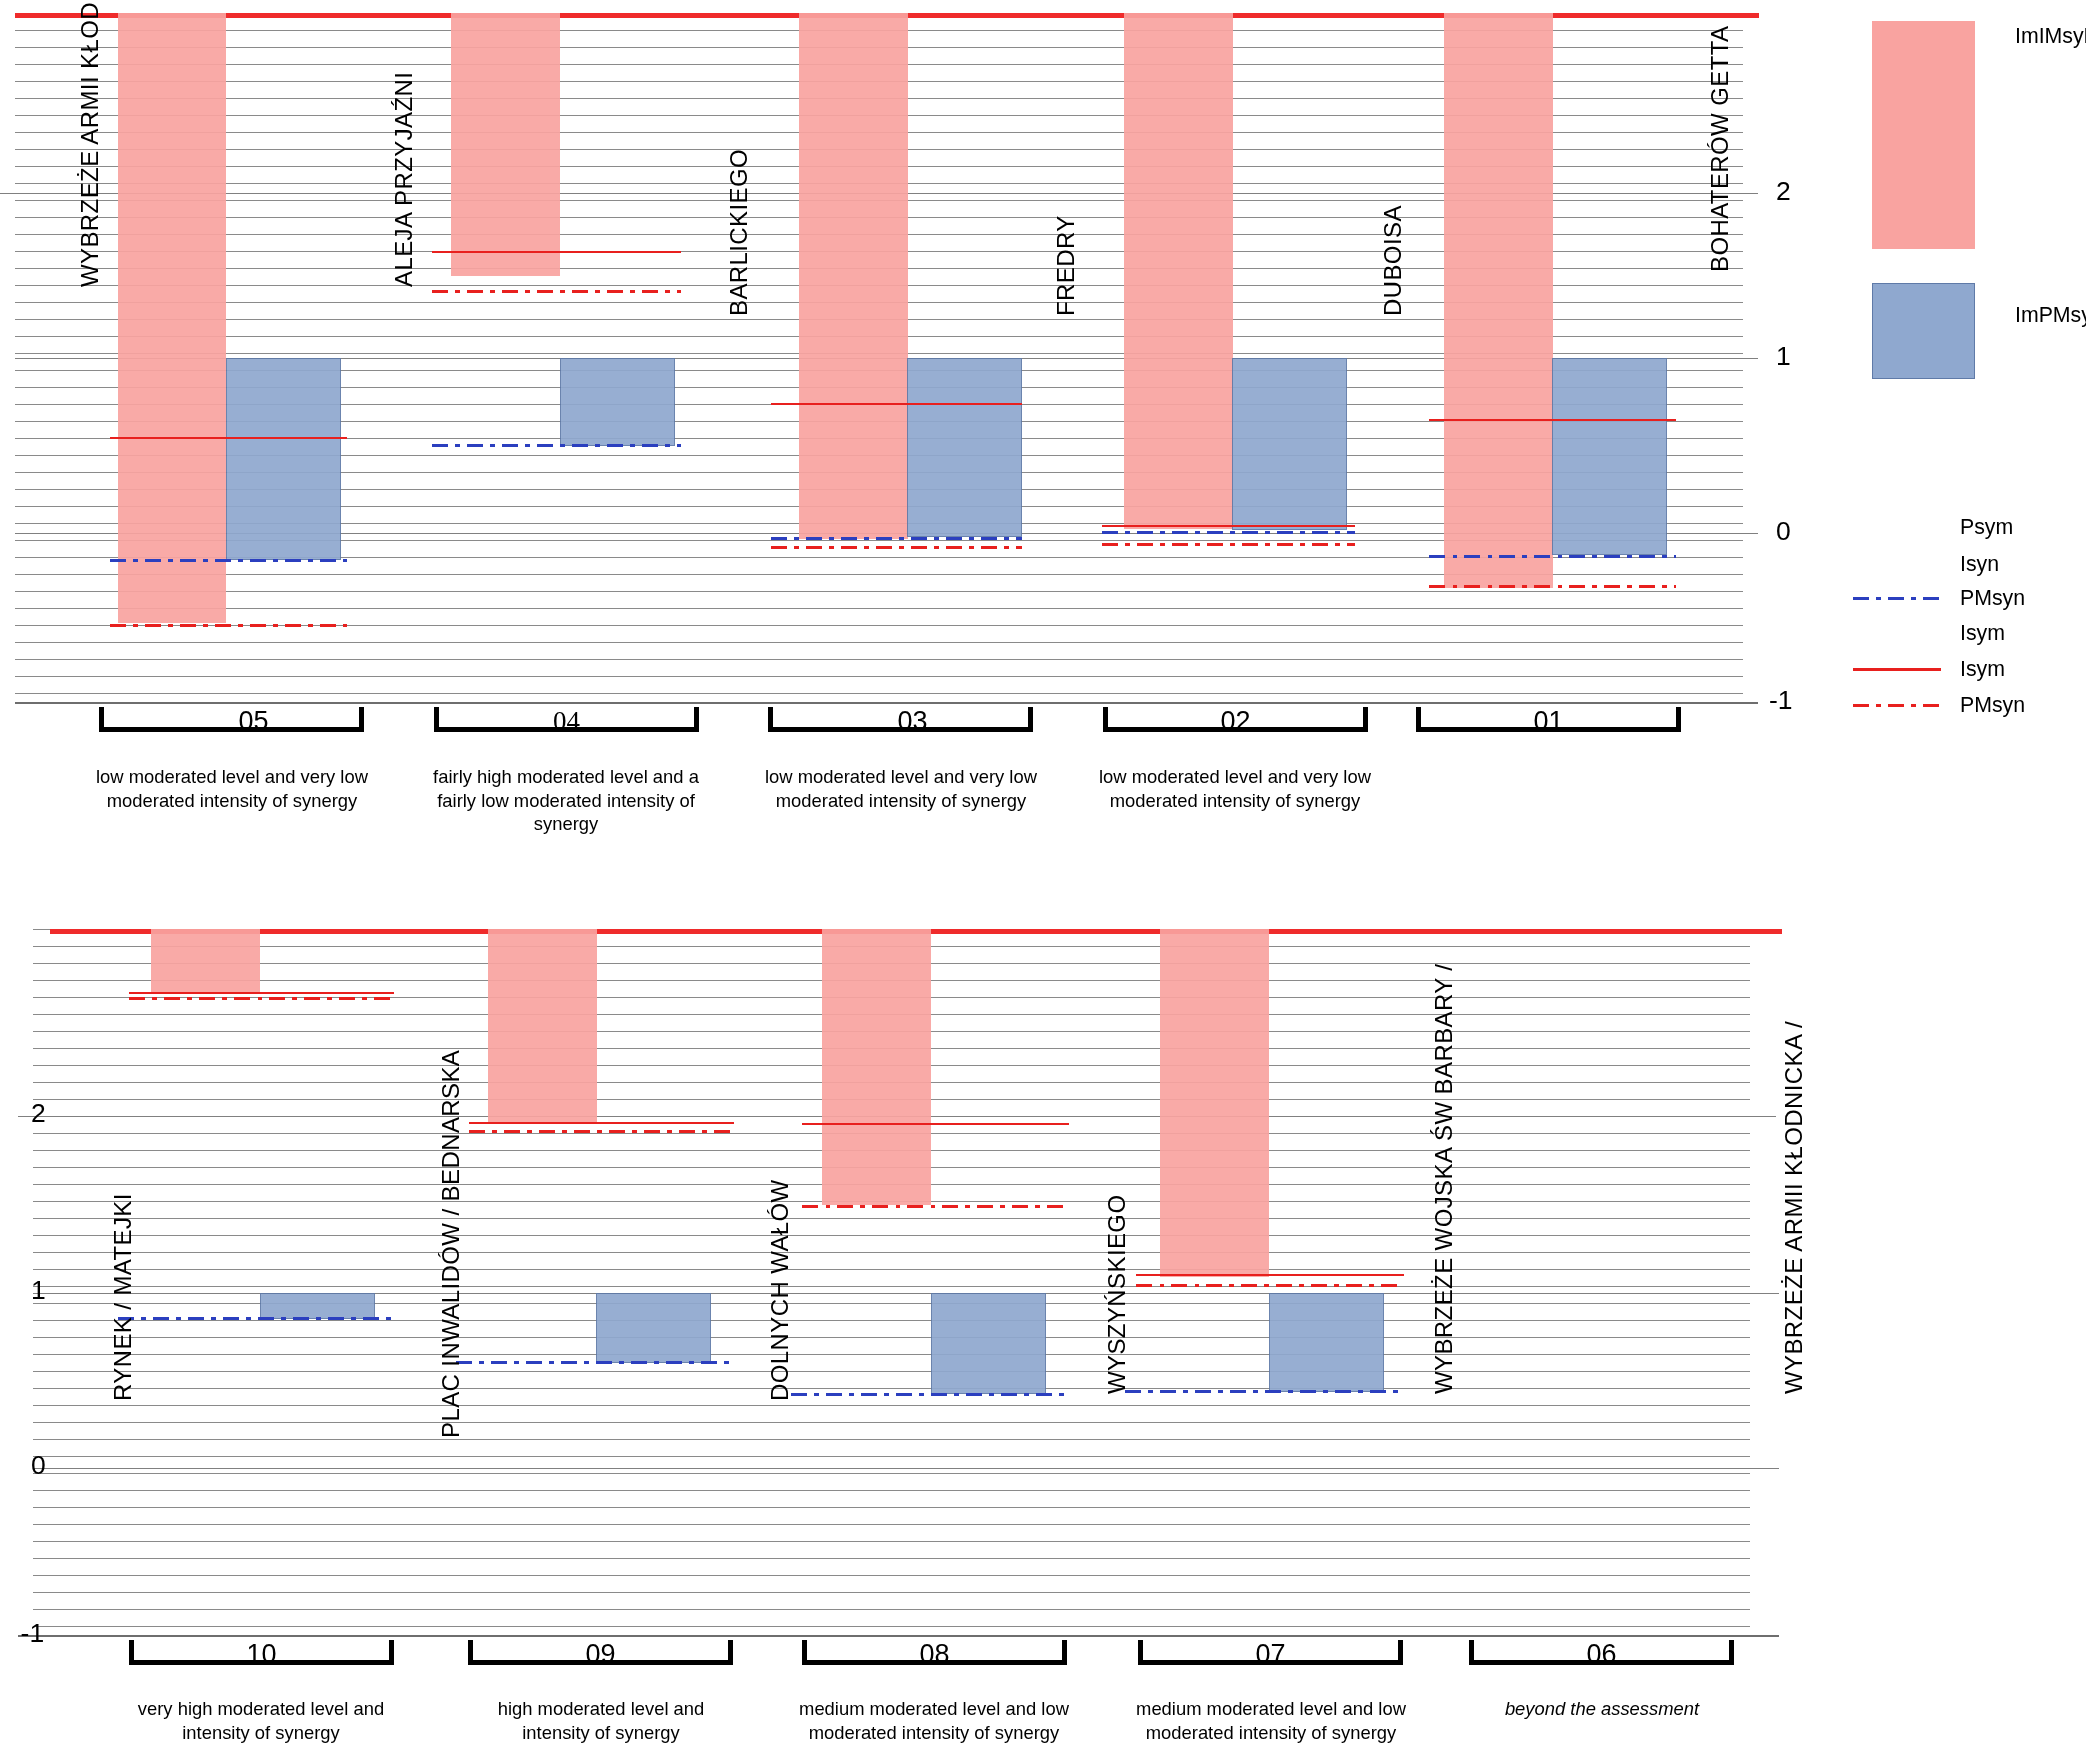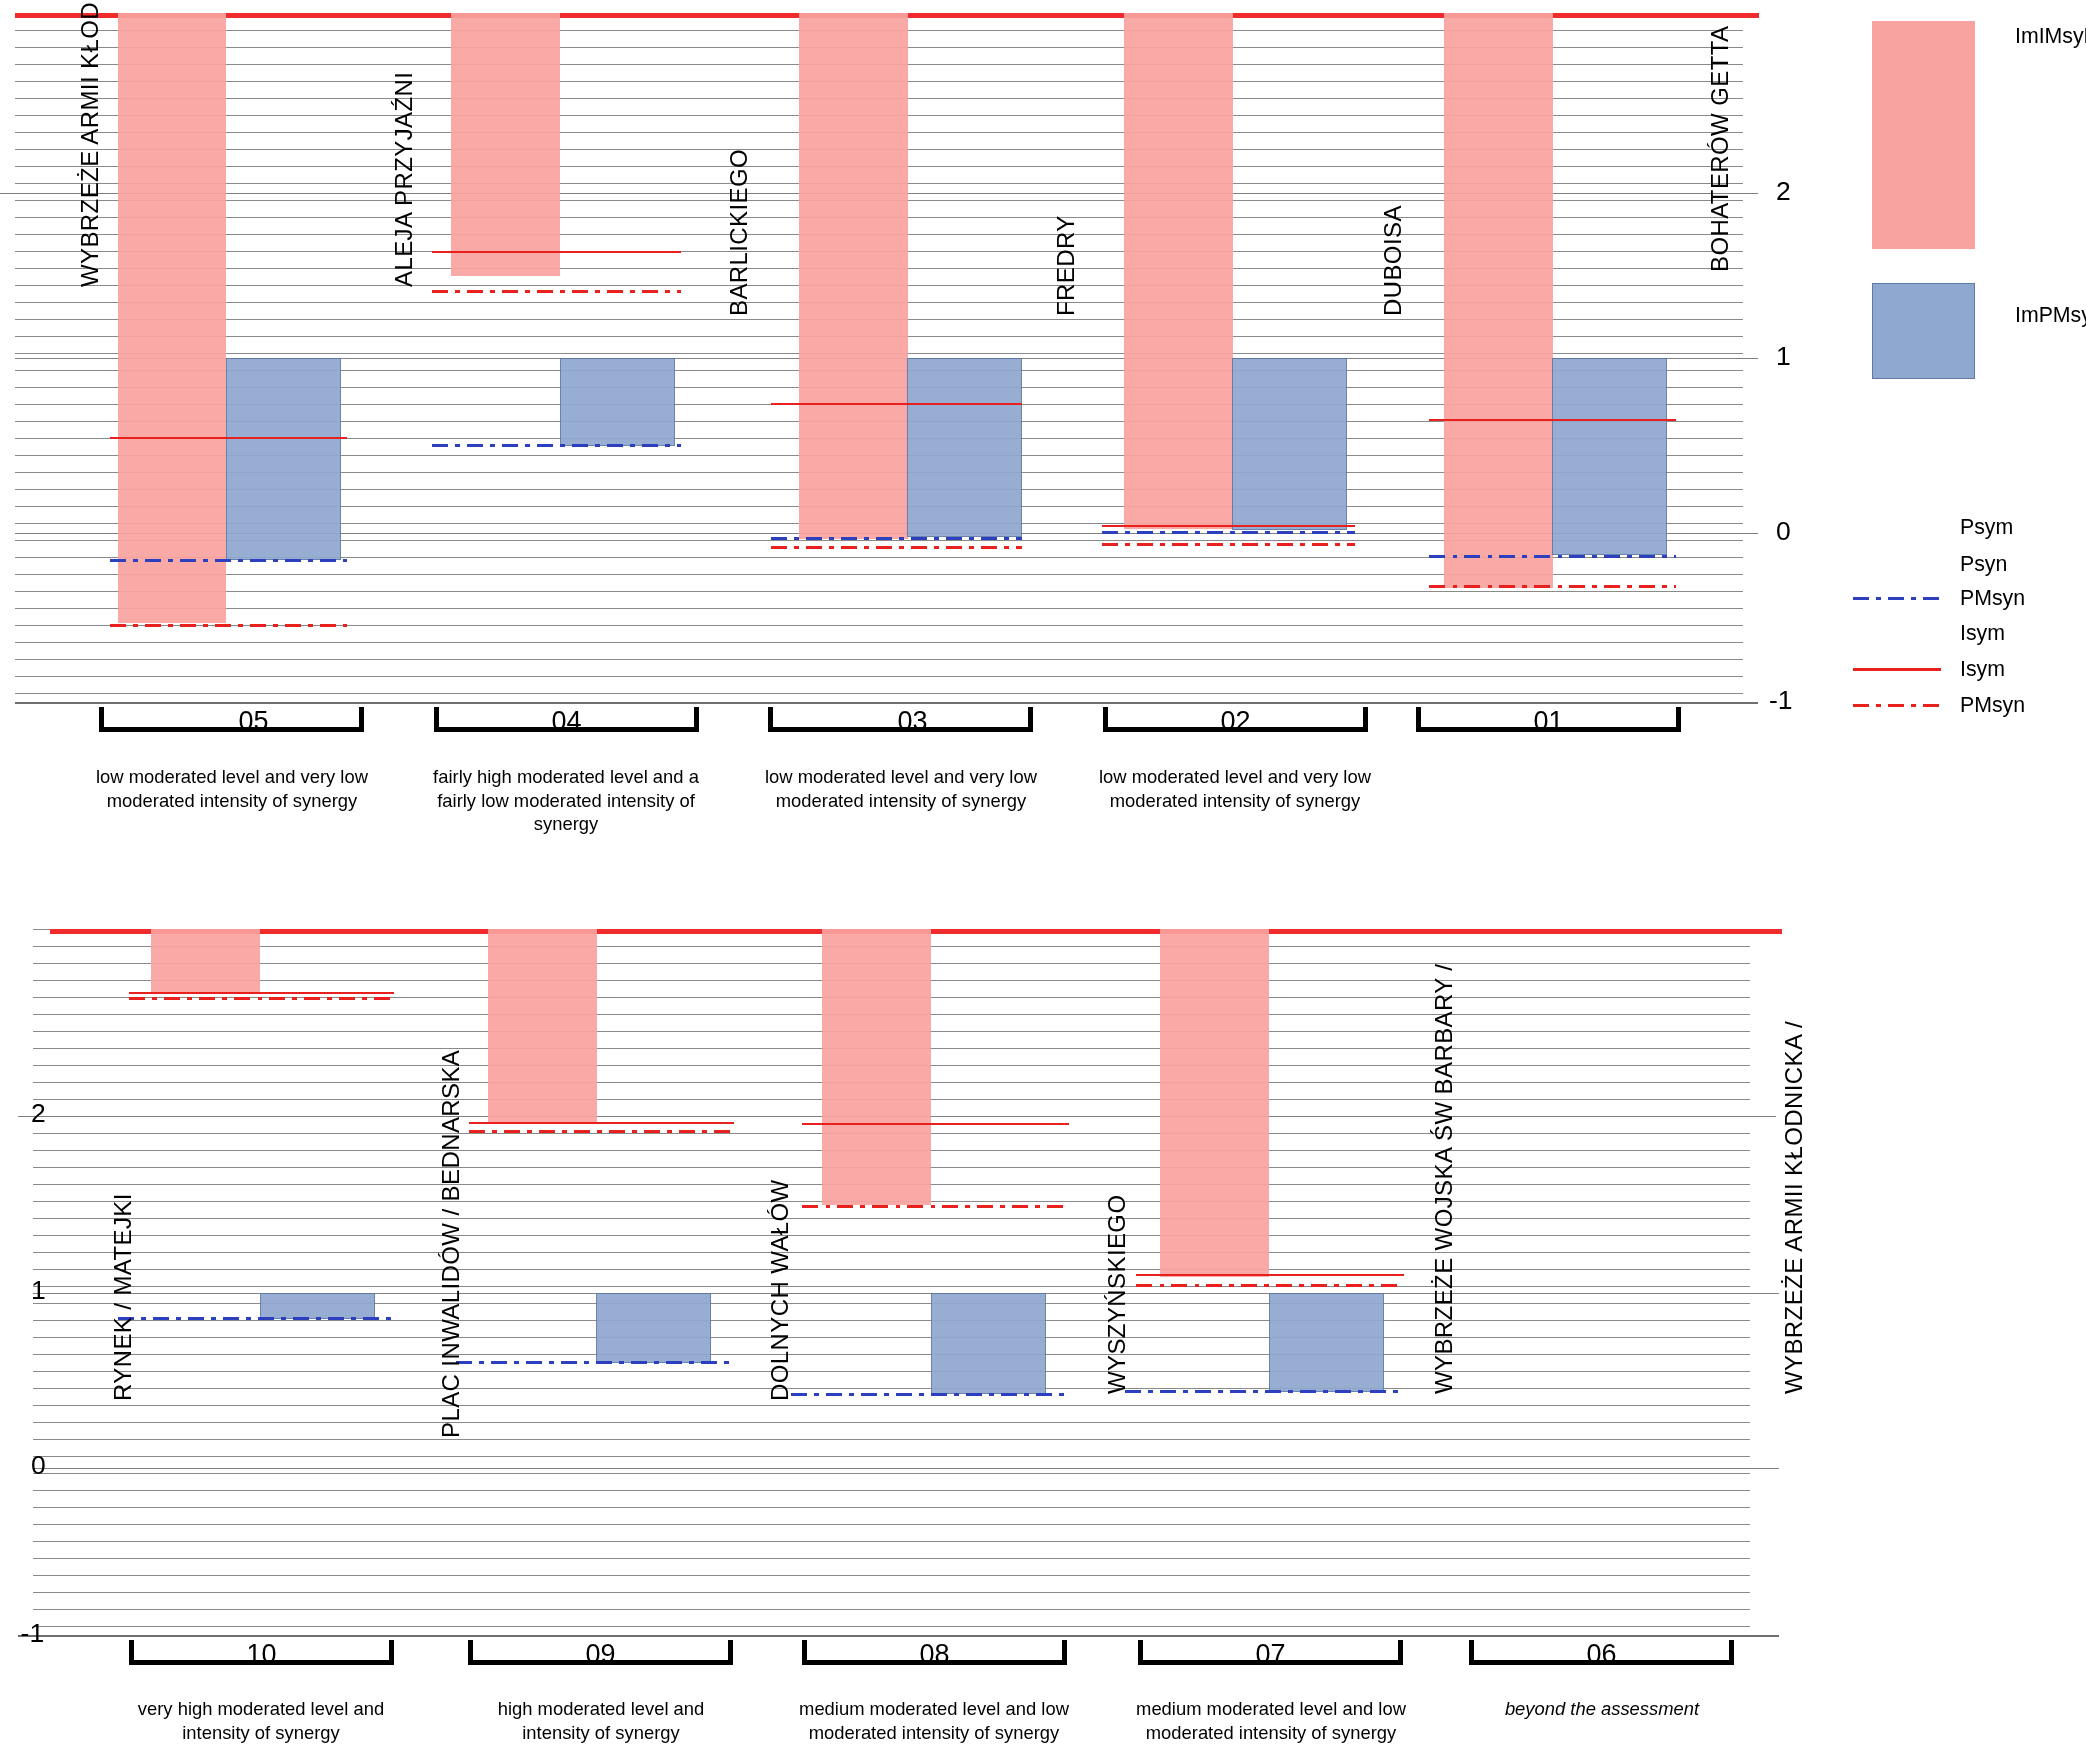--- a/index.html
+++ b/index.html
@@ -196,21 +196,21 @@
   <div class="dashdot blue-dd" style="position:absolute; left:1429px; top:555px; width:247px;"></div>
   <span class="street-label" style="left:1379px; top:316px;">DUBOISA</span>
 
   <span class="street-label" style="left:1706px; top:272px;">BOHATERÓW GETTA</span>
 
   <div class="bracket" style="left:99px; top:707px; width:265px;"></div>
   <div class="cat-number" style="left:99px; top:706px; width:309px;">05</div>
   <div class="cat-desc" style="left:96px; top:765px; width:272px;">low moderated level and very low moderated intensity of synergy</div>
 
   <div class="bracket" style="left:434px; top:707px; width:265px;"></div>
-  <div class="cat-number" style="left:434px; top:706px; width:265px;">04</div>
+  <div class="cat-number" style="left:434px; top:706px; width:265px;font-family:Liberation Serif, serif;">04</div>
   <div class="cat-desc" style="left:430px; top:765px; width:272px;">fairly high moderated level and a fairly low moderated intensity of synergy</div>
 
   <div class="bracket" style="left:768px; top:707px; width:265px;"></div>
   <div class="cat-number" style="left:768px; top:706px; width:289px;">03</div>
   <div class="cat-desc" style="left:765px; top:765px; width:272px;">low moderated level and very low moderated intensity of synergy</div>
 
   <div class="bracket" style="left:1103px; top:707px; width:265px;"></div>
   <div class="cat-number" style="left:1103px; top:706px; width:265px;">02</div>
   <div class="cat-desc" style="left:1099px; top:765px; width:272px;">low moderated level and very low moderated intensity of synergy</div>
 
@@ -219,21 +219,21 @@
 </div>
 
 <div>
   <div class="legend-swatch-red" style="left:1872px; top:20.6px; width:103px; height:228px;"></div>
   <span class="legend-text" style="left:2015px; top:24px;">ImIMsyN</span>
 
   <div class="legend-swatch-blue" style="left:1872px; top:283px; width:103px; height:96px;"></div>
   <span class="legend-text" style="left:2015px; top:303px;">ImPMsyN</span>
 
   <span class="legend-text" style="left:1960px; top:515px;">Psym</span>
-  <span class="legend-text" style="left:1960px; top:552px;">Psyn</span>
+  <span class="legend-text" style="left:1960px; top:552px;">Isyn</span>
 
   <div class="legend-line-box dashdot blue-dd" style="left:1853px; top:597px;"></div>
   <span class="legend-text" style="left:1960px; top:586px;">PMsyn</span>
 
   <span class="legend-text" style="left:1960px; top:621px;">Isym</span>
 
   <div class="legend-line-box" style="left:1853px; top:668px; background:#e8201e;"></div>
   <span class="legend-text" style="left:1960px; top:657px;">Isym</span>
 
   <div class="legend-line-box dashdot red-dd" style="left:1853px; top:704px;"></div>

